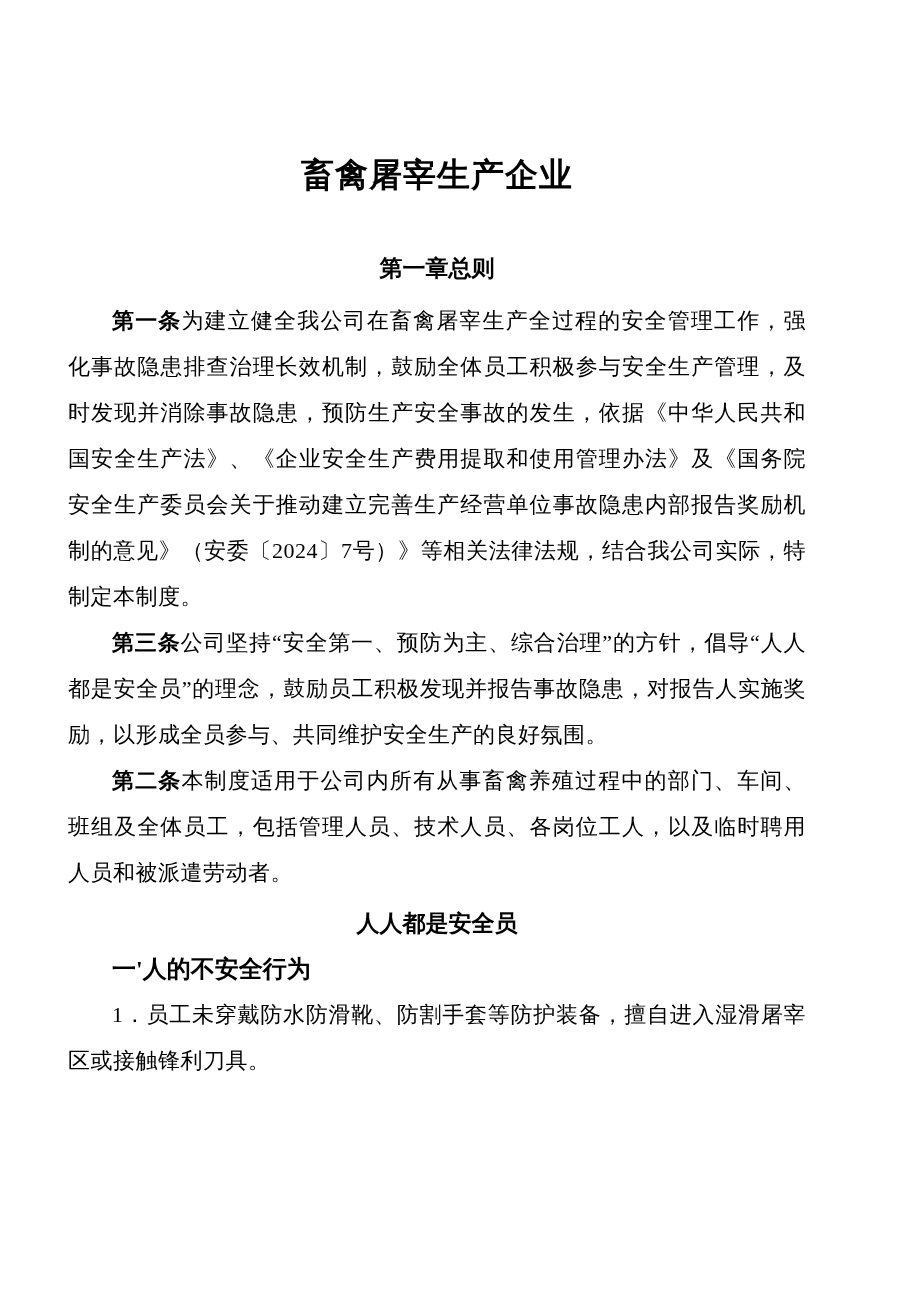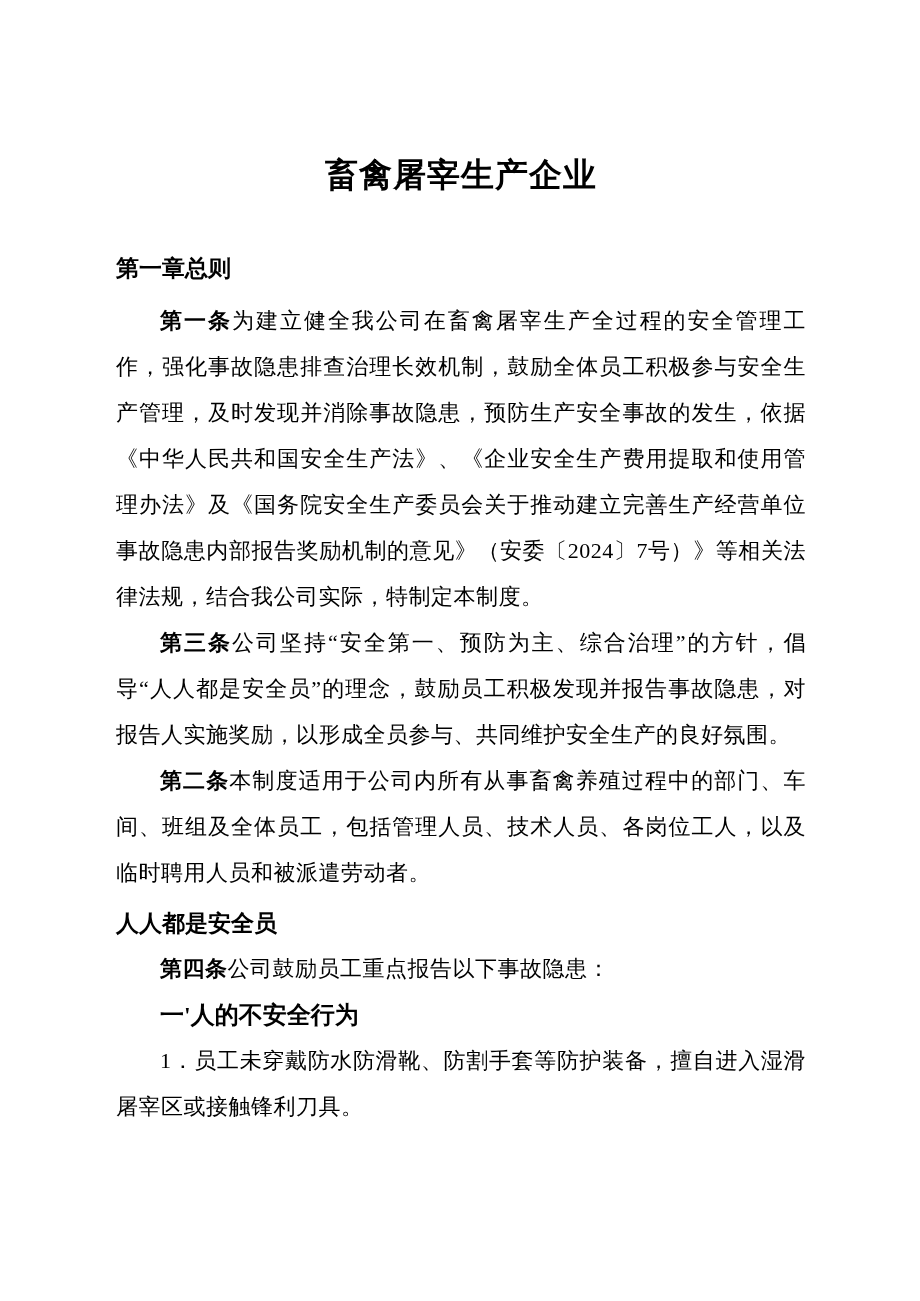--- a/index.html
+++ b/index.html
@@ -6,35 +6,36 @@
     margin: 0;
     padding: 0;
     background: #ffffff;
   }
   .page {
     position: relative;
     width: 920px;
     height: 1301px;
     background: #ffffff;
     box-sizing: border-box;
-    padding: 150px 114px 0 116px;
+    padding: 150px 114px 0 68px;
     font-family: "Liberation Serif", "DejaVu Serif", serif;
     color: #000000;
     overflow: hidden;
   }
   .doc-title {
     text-align: center;
     font-family: "Liberation Sans", "DejaVu Sans", sans-serif;
     font-weight: 700;
     font-size: 33px;
     line-height: 50px;
     letter-spacing: 1px;
     margin: 0;
   }
   .chapter-heading {
+    text-align: center;
     font-family: "Liberation Sans", "DejaVu Sans", sans-serif;
     font-weight: 700;
     font-size: 23px;
     line-height: 32px;
     margin: 52px 0 14px 0;
   }
   .chapter-heading.second {
     margin: 4px 0 0 0;
     line-height: 46px;
   }
@@ -71,19 +72,18 @@
   <h2 class="chapter-heading">第一章总则</h2>
 
   <p class="para"><span class="article-label">第一条</span><span>为建立健全我公司在畜禽屠宰生产全过程的安全管理工作，强化事故隐患排查治理长效机制，鼓励全体员工积极参与安全生产管理，及时发现并消除事故隐患，预防生产安全事故的发生，依据《中华人民共和国安全生产法》、《企业安全生产费用提取和使用管理办法》及《国务院安全生产委员会关于推动建立完善生产经营单位事故隐患内部报告奖励机制的意见》（安委〔2024〕7号）》等相关法律法规，结合我公司实际，特制定本制度。</span></p>
 
   <p class="para"><span class="article-label">第三条</span><span>公司坚持“安全第一、预防为主、综合治理”的方针，倡导“人人都是安全员”的理念，鼓励员工积极发现并报告事故隐患，对报告人实施奖励，以形成全员参与、共同维护安全生产的良好氛围。</span></p>
 
   <p class="para"><span class="article-label">第二条</span><span>本制度适用于公司内所有从事畜禽养殖过程中的部门、车间、班组及全体员工，包括管理人员、技术人员、各岗位工人，以及临时聘用人员和被派遣劳动者。</span></p>
 
   <h2 class="chapter-heading second">人人都是安全员</h2>
 
-  <p class="para"><span class="article-label">第四条</span><span>公司鼓励员工重点报告以下事故隐患：</span></p>
 
   <p class="subheading">一'人的不安全行为</p>
 
   <p class="para"><span>1．</span><span>员工未穿戴防水防滑靴、防割手套等防护装备，擅自进入湿滑屠宰区或接触锋利刀具。</span></p>
 
 </div>
 
 </body></html>

